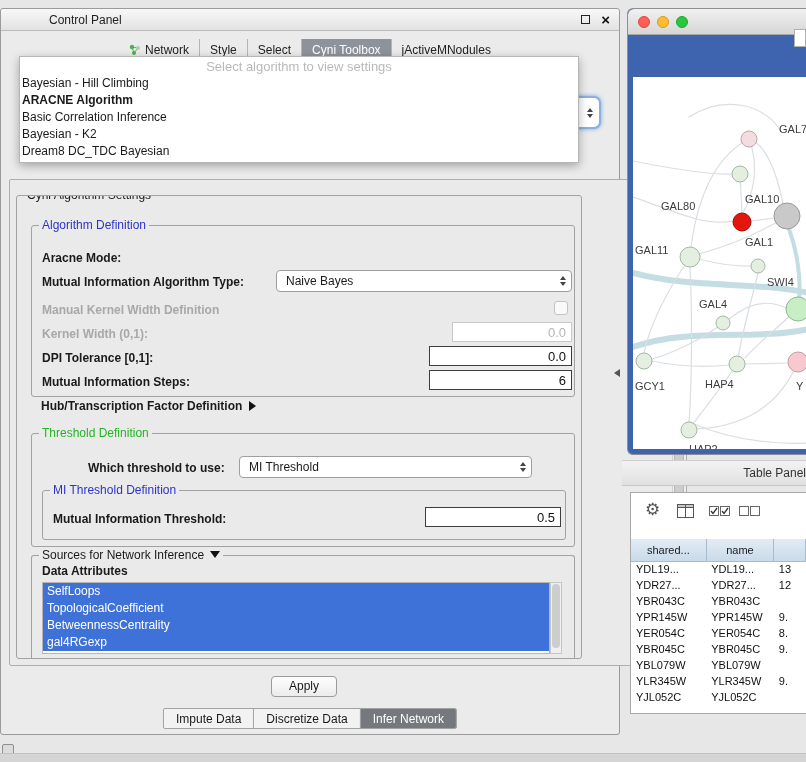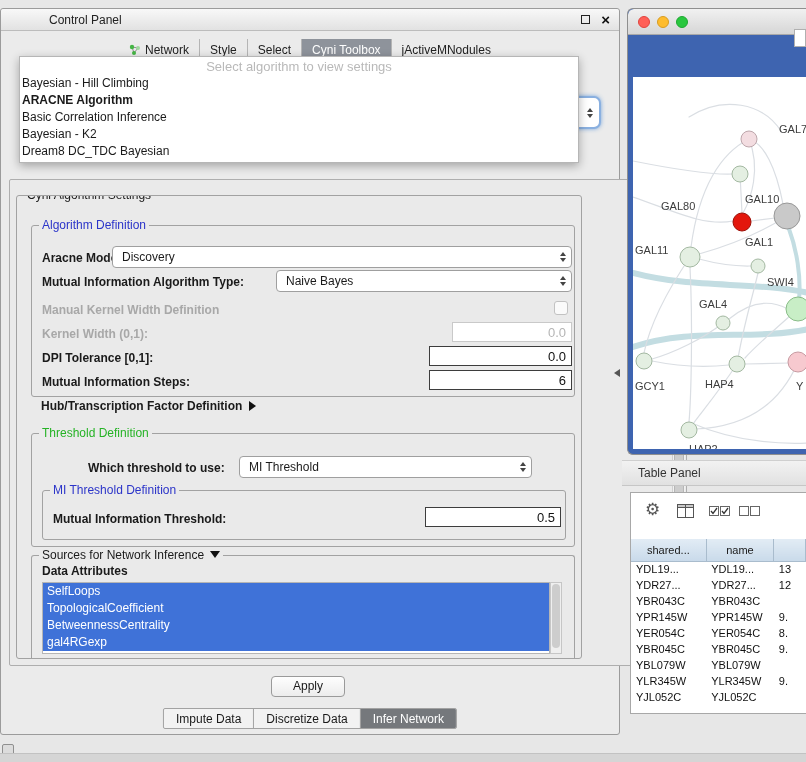--- a/index.html
+++ b/index.html
@@ -60,21 +60,21 @@
   #hub-row{position:absolute;left:24px;top:203px;height:18px;white-space:nowrap;font-weight:bold;}
   .tri-right{display:inline-block;width:0;height:0;border-top:5px solid transparent;border-bottom:5px solid transparent;border-left:7px solid #111;margin-left:7px;vertical-align:-1px;}
   .tri-down{display:inline-block;width:0;height:0;border-left:5px solid transparent;border-right:5px solid transparent;border-top:7px solid #111;margin-left:6px;vertical-align:1px;}
 
   #attrs-label{position:absolute;left:10px;top:8px;font-weight:bold;}
   #attr-list{position:absolute;left:10px;top:26px;width:508px;height:72px;background:#fff;border:1px solid #b5b5b5;overflow:hidden;}
   .attr-item{height:17px;line-height:17px;background:#3f72d8;color:#fff;padding-left:4px;white-space:nowrap;}
   #list-scrollbar{position:absolute;left:518px;top:26px;width:12px;height:72px;background:#efefef;border:1px solid #c6c6c6;}
   #list-scrollbar .thumb{position:absolute;left:1px;right:1px;top:1px;height:64px;background:#cdcdcd;border-radius:5px;}
 
-  #apply-btn{position:absolute;left:270px;top:667px;width:74px;height:21px;background:linear-gradient(#fefefe,#ececec);border:1px solid #9a9a9a;border-radius:4px;text-align:center;line-height:19px;}
+  #apply-btn{position:absolute;left:270px;top:667px;width:66px;height:21px;background:linear-gradient(#fefefe,#ececec);border:1px solid #9a9a9a;border-radius:4px;text-align:center;line-height:19px;}
 
   #bottom-tabs{position:absolute;left:50%;top:699px;transform:translateX(-50%);display:flex;height:21px;border:1px solid #a2a2a2;border-radius:2px;background:#f2f2f2;overflow:hidden;}
   .btab{padding:3px 12px;border-left:1px solid #a2a2a2;white-space:nowrap;}
   .btab:first-child{border-left:none;}
   .btab.selected{background:#75787c;color:#fff;}
 
   
   #splitter-arrow{position:absolute;left:614px;top:369px;width:0;height:0;border-top:4px solid transparent;border-bottom:4px solid transparent;border-right:6px solid #555;}
 
   
@@ -83,21 +83,21 @@
   .light{position:absolute;top:7px;width:12px;height:12px;border-radius:50%;}
   #light-red{left:10px;background:#ff5f57;border:1px solid #e0443e;}
   #light-yellow{left:29px;background:#febc2e;border:1px solid #d89c21;}
   #light-green{left:48px;background:#29c73f;border:1px solid #1ea832;}
   #net-canvas{position:absolute;left:5px;top:31px;right:0;bottom:5px;background:#fff;overflow:hidden;margin-top:37px;}
   #net-canvas svg{display:block;}
   #net-canvas text{font-family:"Liberation Sans",sans-serif;}
   #net-scrollbtn{position:absolute;left:794px;top:29px;width:12px;height:18px;background:#fff;border:1px solid #b0b0b0;}
 
   
-  #table-panel-header{position:absolute;left:622px;top:460px;width:184px;height:26px;background:linear-gradient(#f2f2f2,#e1e1e1);border-top:1px solid #cfcfcf;border-bottom:1px solid #c6c6c6;line-height:25px;padding-left:16px;color:#333;}
+  #table-panel-header{position:absolute;left:622px;top:460px;width:184px;height:26px;background:linear-gradient(#f2f2f2,#e1e1e1);border-top:1px solid #cfcfcf;border-bottom:1px solid #c6c6c6;line-height:25px;padding-left:16px;color:#333;text-align:right;}
   #table-window{position:absolute;left:630px;top:492px;width:176px;height:222px;background:#fff;border:1px solid #a8a8a8;border-right:none;overflow:hidden;}
   #table-toolbar{position:absolute;left:0;top:0;right:0;height:38px;background:#fff;}
   #gear-icon{position:absolute;left:14px;top:7px;font-size:17px;color:#555;line-height:20px;}
   #col-icon{position:absolute;left:46px;top:11px;}
   #check-pair{position:absolute;left:78px;top:13px;}
   #empty-pair{position:absolute;left:108px;top:13px;}
   #node-table{position:absolute;left:0;top:46px;border-collapse:collapse;table-layout:fixed;}
   #node-table th{height:22px;background:linear-gradient(#e2ecf5,#c9daea);border-right:1px solid #a9bccd;border-bottom:1px solid #a9bccd;font-size:11px;font-weight:normal;text-align:center;overflow:hidden;white-space:nowrap;}
   #node-table td{height:16px;font-size:11px;padding-left:5px;white-space:nowrap;overflow:hidden;color:#111;}
 
@@ -160,27 +160,20 @@
   </div>
 
   <div id="settings-pane">
     <div class="group" id="cyni-group">
       <span class="group-title">Cyni Algorithm Settings</span>
 
       <div class="group" id="algo-group">
         <span class="group-title title-blue">Algorithm Definition</span>
 
         <span class="flabel" style="left:10px;top:24px;">Aracne Mode:</span>
-        <div class="combo" style="left:80px;top:20px;width:460px;">
-          <span>Discovery</span>
-          <span class="stepper">
-              <i class="up"></i>
-              <i class="dn"></i>
-            </span>
-        </div>
 
         <span class="flabel" style="left:10px;top:48px;">Mutual Information Algorithm Type:</span>
         <div class="combo" style="left:244px;top:44px;width:296px;">
           <span>Naive Bayes</span>
           <span class="stepper">
               <i class="up"></i>
               <i class="dn"></i>
             </span>
         </div>
 

